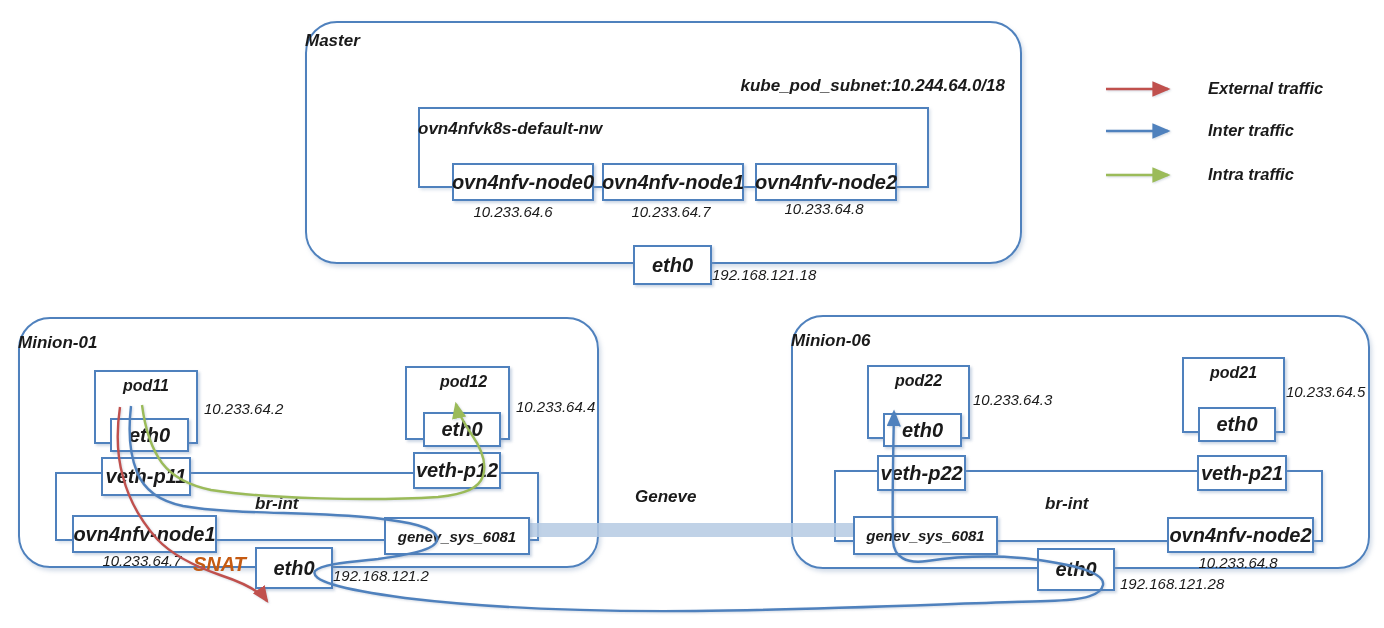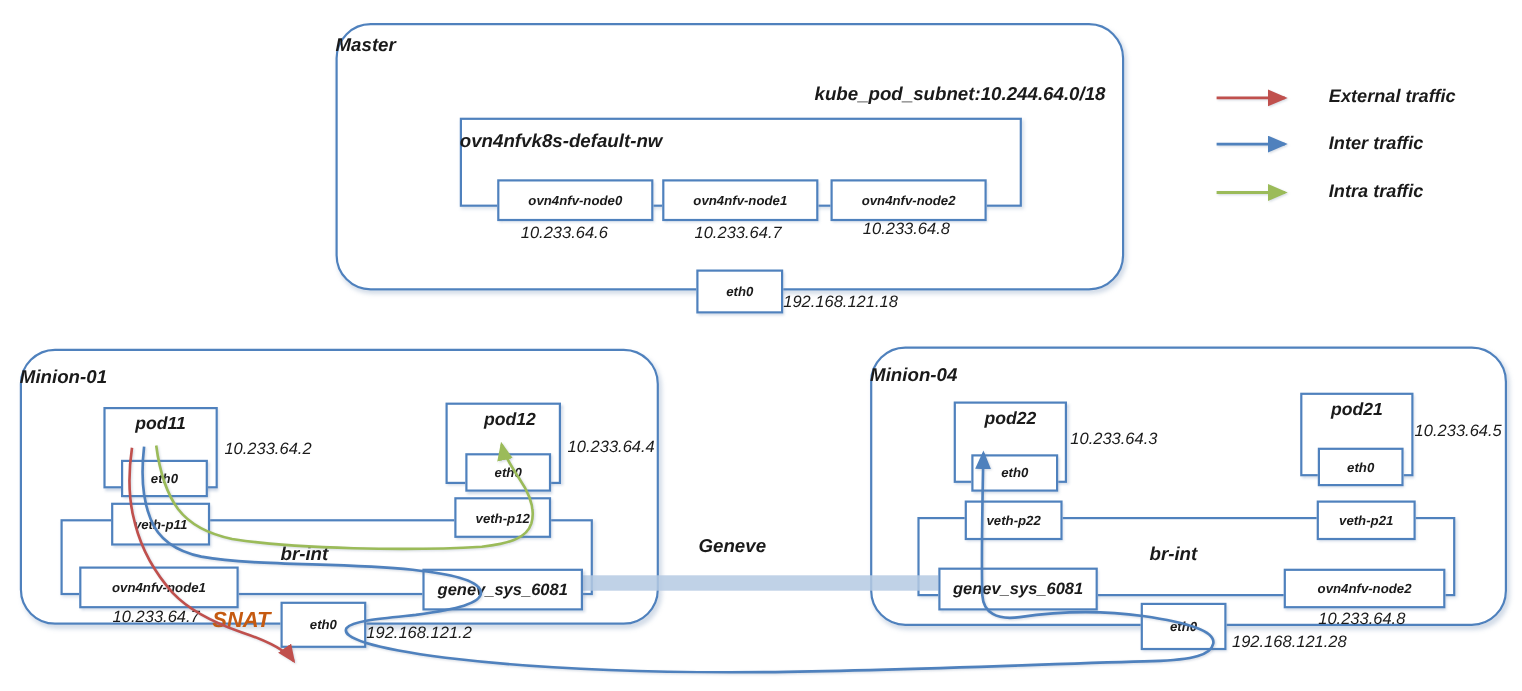--- a/index.html
+++ b/index.html
@@ -8,21 +8,21 @@
   
   .obox{position:absolute;border:2px solid #4f81bd;border-radius:32px;background:transparent;
         box-shadow:2px 3px 4px rgba(130,155,190,.35);}
   
   .rbox{position:absolute;border:2px solid #4f81bd;background:transparent;
         box-shadow:1.5px 2px 3px rgba(130,155,190,.3);}
   
   .sbox{position:absolute;border:2px solid #4f81bd;background:#ffffff;z-index:3;
         display:flex;align-items:center;justify-content:center;
         box-shadow:1.5px 2px 2.5px rgba(130,155,190,.4);}
-  .sbox span{font-weight:700;font-style:italic;font-size:12px;white-space:nowrap;}
+  .sbox span{font-weight:700;font-style:italic;font-size:20px;white-space:nowrap;}
   .sbox.sm span{font-size:15px;}
   
   .pbox{position:absolute;border:2px solid #4f81bd;background:#ffffff;z-index:2;
         display:flex;align-items:flex-start;justify-content:center;padding-top:5px;box-sizing:border-box;
         box-shadow:1.5px 2px 2.5px rgba(130,155,190,.4);}
   .pbox span{font-weight:700;font-style:italic;font-size:16px;}
   .lbl{position:absolute;font-weight:700;font-style:italic;font-size:17px;white-space:nowrap;z-index:5;}
   .lbl.center{text-align:left;}
   .ip{position:absolute;font-style:italic;font-weight:400;font-size:15px;white-space:nowrap;z-index:5;}
   .ip.center{text-align:center;}
@@ -104,21 +104,21 @@
     <span>genev_sys_6081</span>
   </div>
 
   <div class="sbox" style="left:255px;top:547px;width:74px;height:38px;">
     <span>eth0</span>
   </div>
   <div class="ip" style="left:333px;top:567px;">192.168.121.2</div>
   <div class="snat" style="left:193px;top:553px;">SNAT</div>
 
   <div class="obox" style="left:791px;top:315px;width:575px;height:250px;"></div>
-  <div class="lbl center" style="left:791px;top:331px;width:575px;">Minion-04</div>
+  <div class="lbl center" style="left:791px;top:331px;width:575px;">Minion-06</div>
 
   <div class="pbox" style="left:867px;top:365px;width:103px;height:74px;">
     <span>pod22</span>
   </div>
   <div class="sbox" style="left:883px;top:413px;width:75px;height:30px;">
     <span>eth0</span>
   </div>
   <div class="ip" style="left:973px;top:391px;">10.233.64.3</div>
 
   <div class="pbox" style="left:1182px;top:357px;width:103px;height:76px;">

